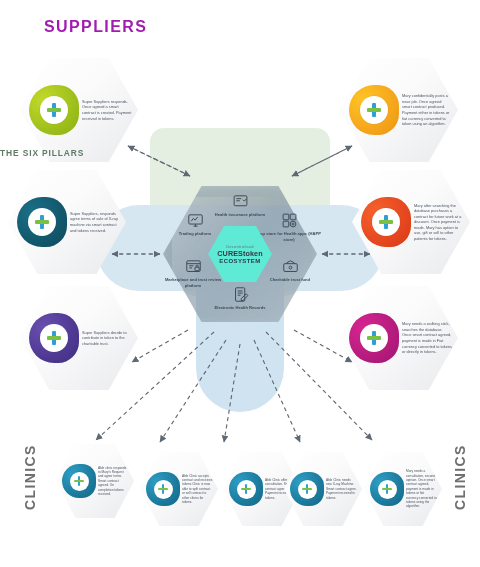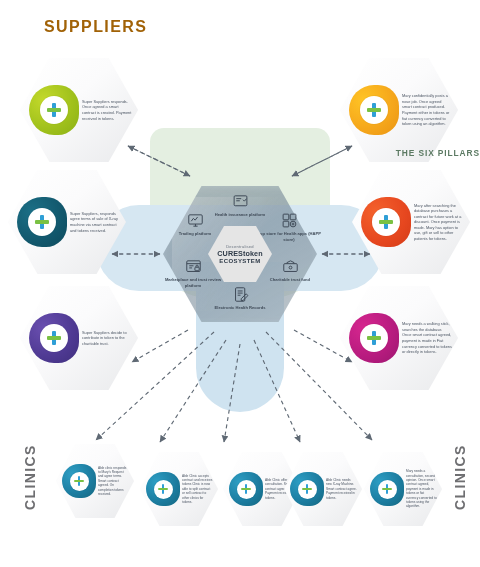--- a/index.html
+++ b/index.html
@@ -21,21 +21,21 @@
     left:96px;top:205px;width:288px;height:86px;
     background:#d6e7f2;border-radius:60px;
   }
   .blob-blue-b{
     left:196px;top:262px;width:88px;height:150px;
     background:#cfe3f0;border-radius:0 0 46px 46px;
   }
 
   
   .heading{
-    position:absolute;font-weight:bold;color:#a16207;
+    position:absolute;font-weight:bold;color:#a21caf;
     letter-spacing:1.4px;white-space:nowrap;
   }
   #hd-suppliers{left:44px;top:18px;font-size:16px;}
   #hd-patients{left:352px;top:18px;font-size:16px;}
   .heading-vert{
     position:absolute;font-weight:bold;color:#6f6f72;
     letter-spacing:1.4px;font-size:14px;white-space:nowrap;
     transform:rotate(-90deg);transform-origin:left top;
   }
   #hd-clinics-l{left:22px;top:510px;}
@@ -99,40 +99,40 @@
     position:absolute;left:163px;top:186px;width:154px;height:136px;
     clip-path:polygon(25% 0%,75% 0%,100% 50%,75% 100%,25% 100%,0% 50%);
     background:linear-gradient(150deg,rgba(150,165,175,.62),rgba(120,140,155,.55) 45%,rgba(165,178,186,.60));
     filter:drop-shadow(1px 2px 3px rgba(70,80,90,.28));
   }
   #hub::before{
     content:"";position:absolute;left:6%;top:8%;width:88%;height:84%;
     background:linear-gradient(120deg,rgba(255,255,255,.20),rgba(255,255,255,0) 55%);
   }
   #pillars-title{
-    position:absolute;left:0;right:0;top:148px;text-align:right;
-    font-size:8.4px;font-weight:bold;letter-spacing:.9px;color:#5c7a63;padding-left:7px;
+    position:absolute;left:0;right:0;top:148px;text-align:left;
+    font-size:8.4px;font-weight:bold;letter-spacing:.9px;color:#5c7a63;
   }
   .pillar{
     position:absolute;width:66px;text-align:center;
     font-size:4.1px;line-height:1.35;font-weight:bold;color:#3f4a57;
   }
   .pillar .pi{display:block;margin:0 auto 2px;width:17px;height:17px;}
   .pillar .pi svg{width:17px;height:17px;display:block;}
   #p-health{left:207px;top:193px;}
   #p-trading{left:162px;top:212px;}
   #p-appstore{left:256px;top:212px;}
   #p-market{left:160px;top:258px;}
   #p-trust{left:257px;top:258px;}
   #p-ehr{left:207px;top:286px;}
 
   #core{
     position:absolute;left:208px;top:226px;width:64px;height:56px;
     clip-path:polygon(25% 0%,75% 0%,100% 50%,75% 100%,25% 100%,0% 50%);
-    background:#e5e5e5;
+    background:#5eead4;
     display:flex;flex-direction:column;align-items:center;justify-content:center;
     filter:drop-shadow(0 1px 2px rgba(60,70,80,.25));
   }
   #core .l1{font-size:4.1px;color:#6b7480;letter-spacing:.2px;}
   #core .l2{font-size:7.2px;font-weight:bold;color:#2e3a48;letter-spacing:.1px;}
   #core .l3{font-size:6px;font-weight:bold;color:#2e3a48;letter-spacing:.4px;}
 
   
   #arrows{position:absolute;inset:0;width:480px;height:567px;}
 </style>

